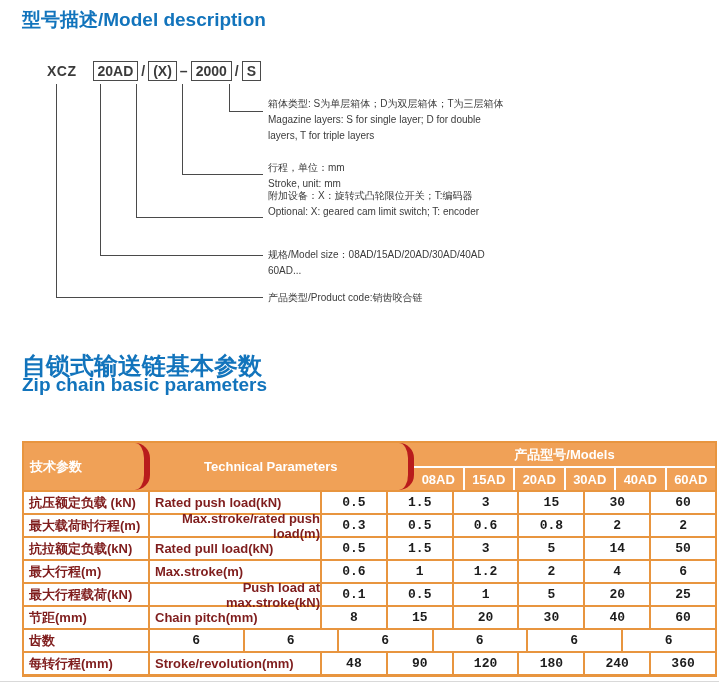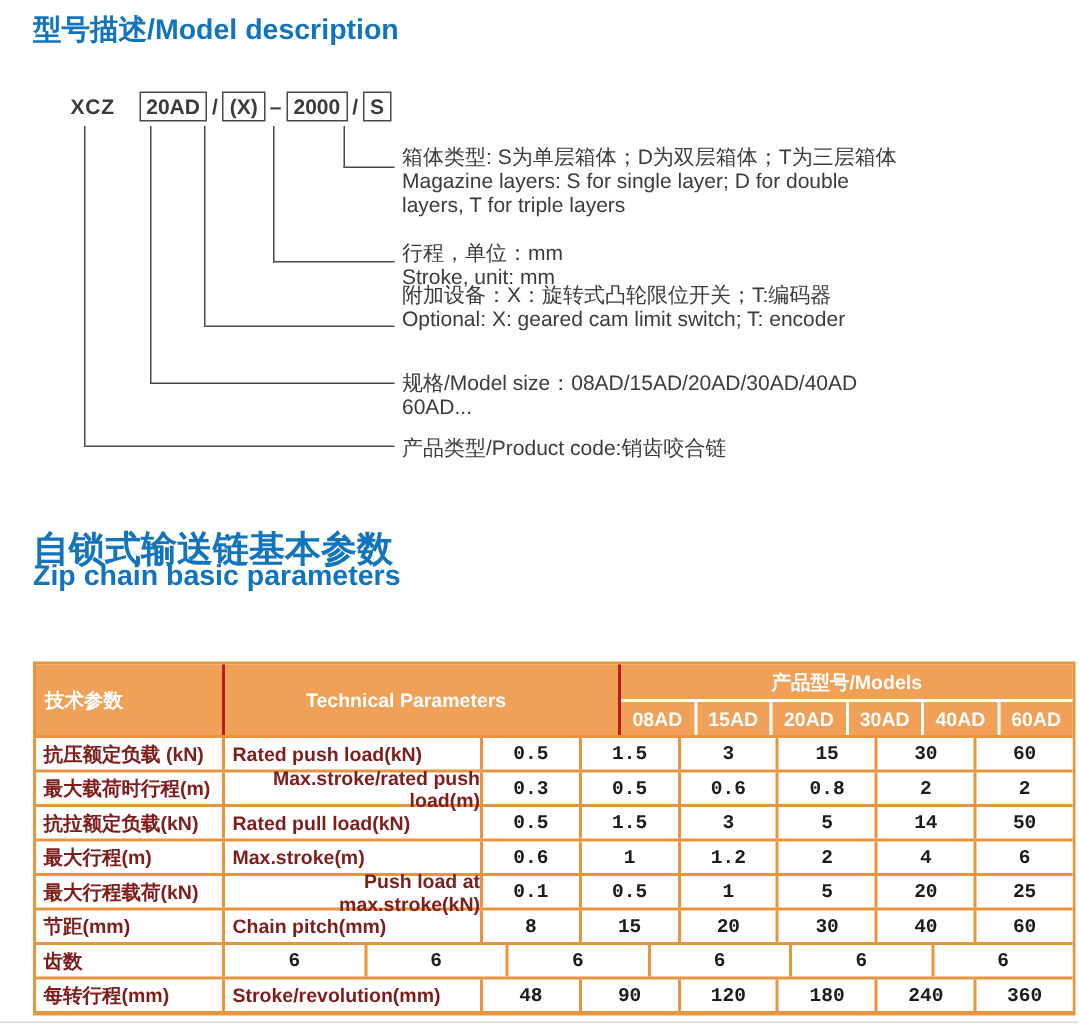--- a/index.html
+++ b/index.html
@@ -21,33 +21,33 @@
 
   
   .lline { position:absolute; border-left:1.5px solid #4a4a4a; border-bottom:1.5px solid #4a4a4a; }
   .l0 { left:229px; top:84px; width:33px;  height:27px;  }
   .l1 { left:182px; top:84px; width:80px;  height:90px;  }
   .l2 { left:136px; top:84px; width:126px; height:133px; }
   .l3 { left:100px; top:84px; width:162px; height:171px; }
   .l4 { left:56px;  top:84px; width:206px; height:213px; }
 
   
-  .callout { position:absolute; left:268px; width:445px; color:#3b3b3b; font-size:14px; line-height:16px; }
+  .callout { position:absolute; left:268px; width:445px; color:#3b3b3b; font-size:10px; line-height:16px; }
   .c0 { top:96px; }
   .c1 { top:160px; }
   .c2 { top:188px; }
   .c3 { top:247px; }
   .c4 { top:290px; }
 
   
   .tbl { position:absolute; left:22px; top:441px; width:695px; box-sizing:border-box;
          border:2px solid #E8953F; border-bottom-width:3px; background:#fff; }
   .thead { display:flex; background:#F0A157; color:#ffffff; height:47px; }
   .th-cn, .th-en { display:flex; align-items:center; padding-left:6px; box-sizing:border-box;
-                   border-right:2px solid #b91c1c; font-size:13px; font-weight:600; }
+                   border-right:6px solid #b91c1c; font-size:13px; font-weight:600;border-radius:15px; }
   .th-cn { width:126px; }
   .th-en { width:216px;margin-left:48px; }
   .th-models { flex:1; display:flex; flex-direction:column; }
   .thm-label { height:25px; box-sizing:border-box; display:flex; align-items:center; justify-content:center;
                border-bottom:2px solid #ffffff; font-size:13px; font-weight:600; }
   .thm-row { flex:1; display:flex; }
   .thm-cell { flex:1; display:flex; align-items:center; justify-content:center;
               border-right:2px solid #ffffff; font-size:13px; font-weight:600; box-sizing:border-box; }
   .thm-cell:last-child { border-right:none; }
 

